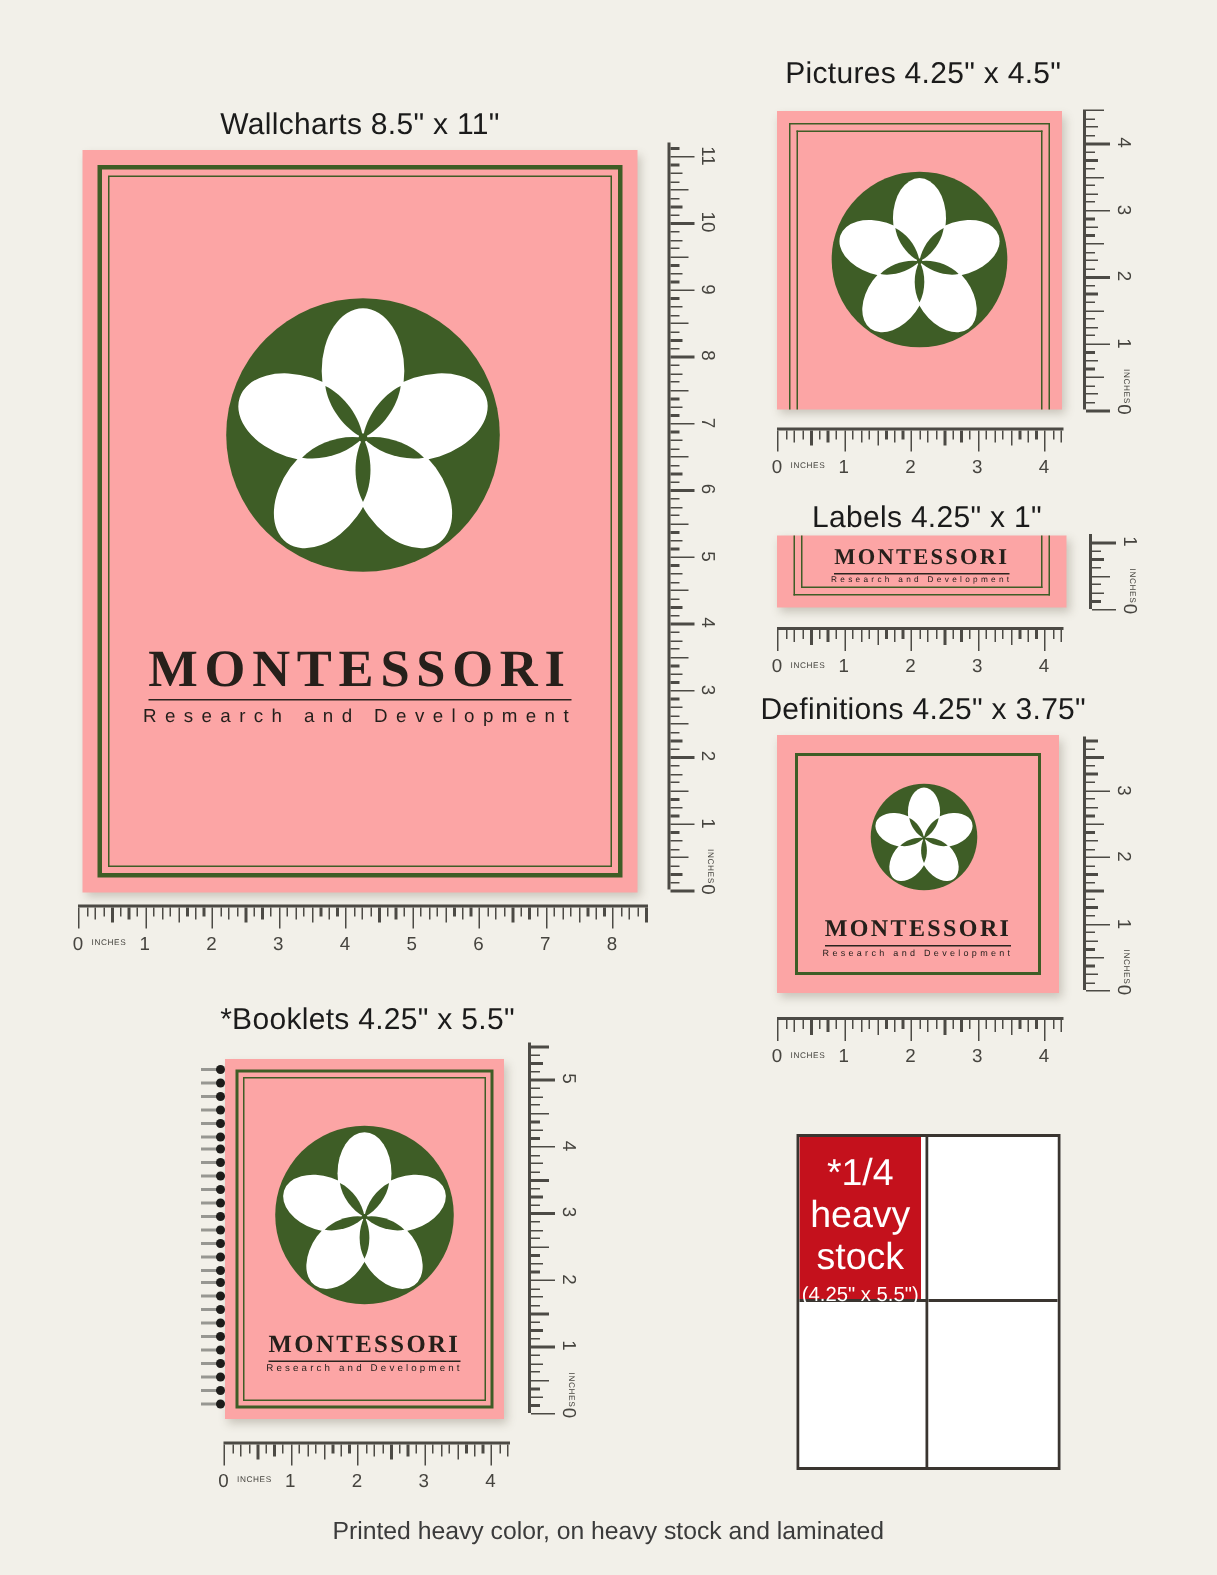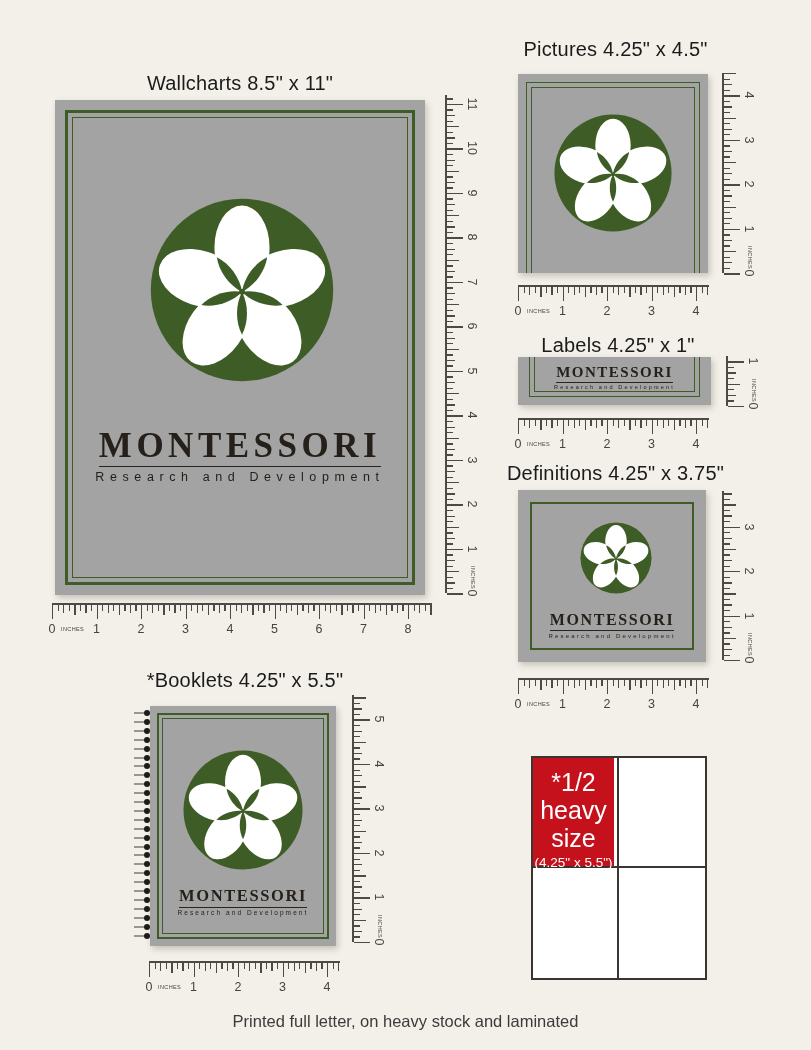--- a/index.html
+++ b/index.html
@@ -1,21 +1,21 @@
 <!DOCTYPE html>
 <html><head>
 <meta charset="utf-8">
 <style>
   html,body{margin:0;padding:0;background:#f2f0e9;}
   #page{position:relative;width:811px;height:1050px;background:#f2f0e9;overflow:hidden;
         font-family:"Liberation Sans",sans-serif;}
 
   .heading{position:absolute;text-align:center;font-size:20px;color:#1b1b1b;letter-spacing:.2px;}
 
-  .card{position:absolute;background:#a3a3a3;box-shadow:2px 3px 6px rgba(90,80,60,.28);overflow:hidden;}
+  .card{position:absolute;background:#fca5a5;box-shadow:2px 3px 6px rgba(90,80,60,.28);overflow:hidden;}
   .bline{position:absolute;pointer-events:none;}
 
   
   #wallchart-card{left:55px;top:100px;width:370px;height:495px;}
   #wallchart-card .b1{inset:10px;border:3px solid #3e5d26;}
   #wallchart-card .b2{inset:17px;border:1px solid #3e5d26;}
 
   
   #pictures-card{left:518px;top:74px;width:190px;height:199px;}
   #pictures-card .b1{left:8px;right:8px;top:8px;bottom:-5px;border:1px solid #3e5d26;border-bottom:none;}
@@ -717,26 +717,26 @@
       <u class="unit" style="left: 9px;">INCHES</u>
       <b class="num" style="left: 44.5px;">1</b>
       <b class="num" style="left: 89px;">2</b>
       <b class="num" style="left: 133.5px;">3</b>
       <b class="num" style="left: 178px;">4</b>
     </div>
 
   <div id="quarter-diagram">
     <div class="q q-tl">
       <div class="red-fill">
-        <div class="big">*1/2</div>
+        <div class="big">*1/4</div>
         <div class="big">heavy</div>
-        <div class="big">size</div>
+        <div class="big">stock</div>
         <div class="small">(4.25" x 5.5")</div>
       </div>
     </div>
     <div class="q q-tr"></div>
     <div class="q q-bl"></div>
     <div class="q q-br"></div>
   </div>
 
-  <div id="caption">Printed full letter, on heavy stock and laminated</div>
+  <div id="caption">Printed heavy color, on heavy stock and laminated</div>
 
 </div>
 
 </body></html>

